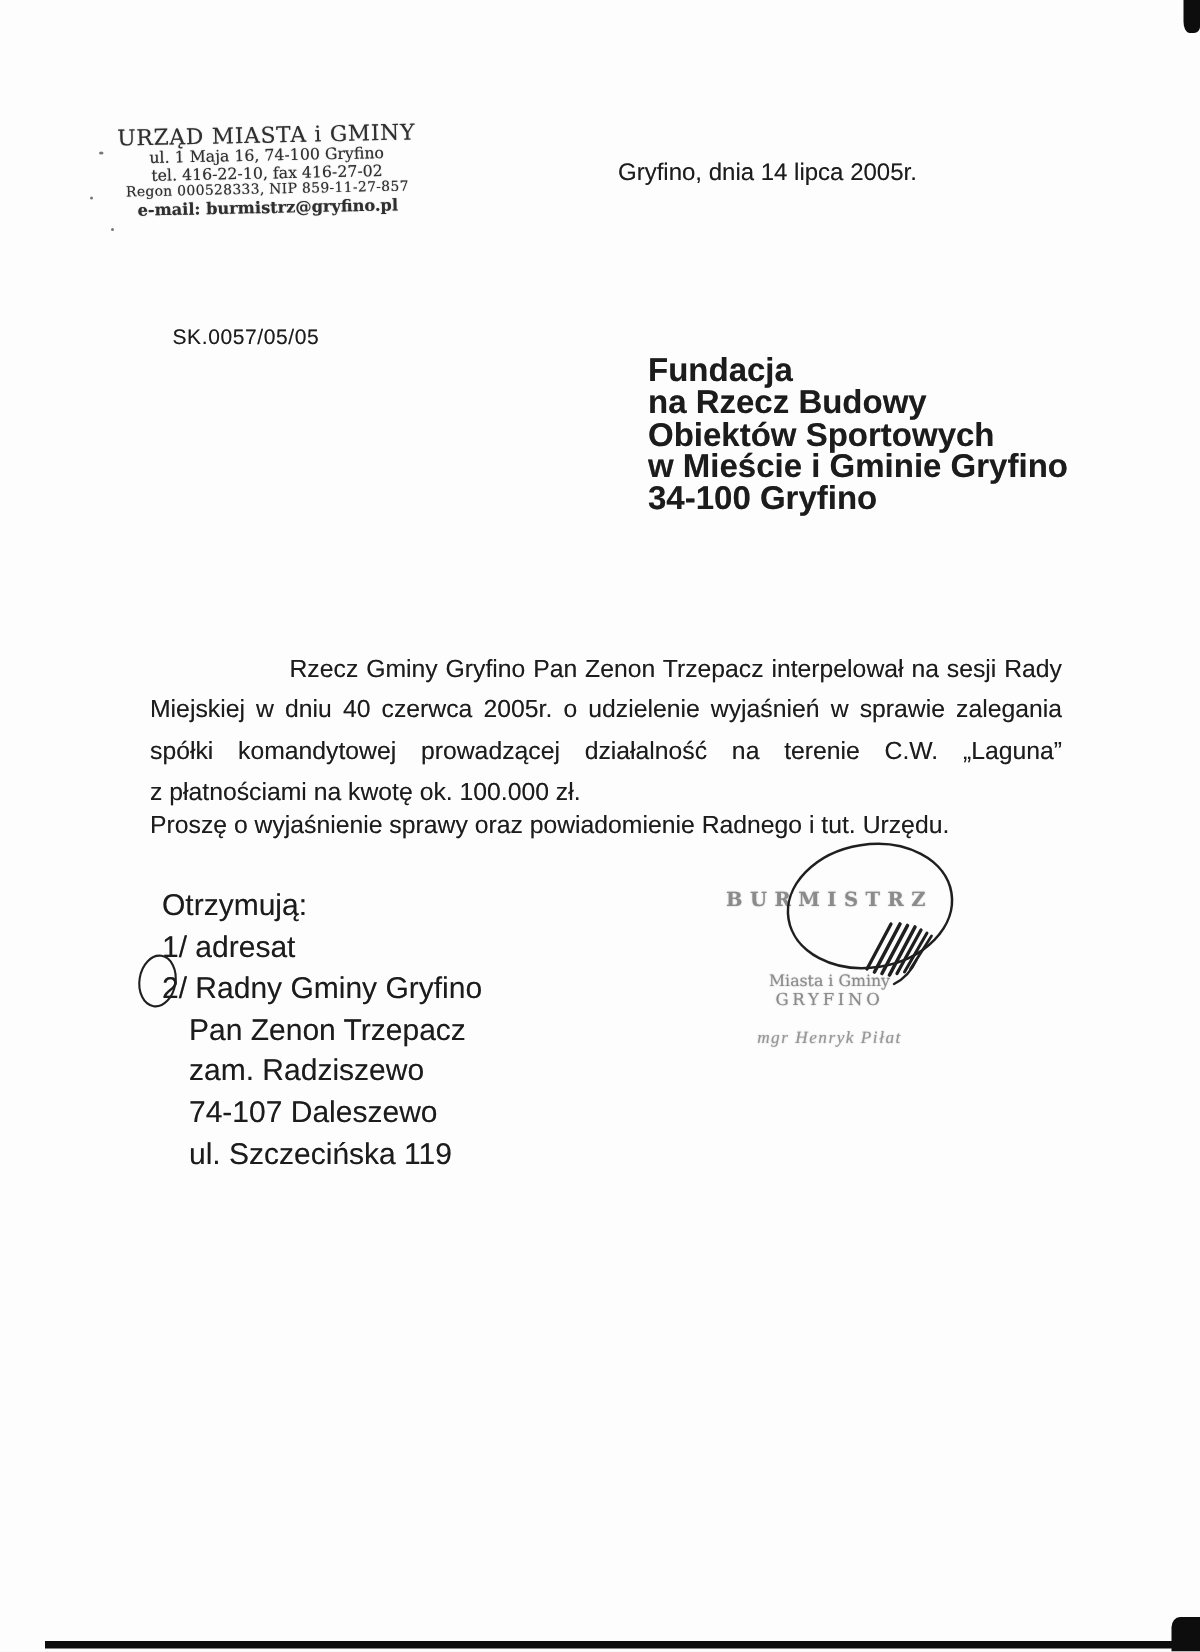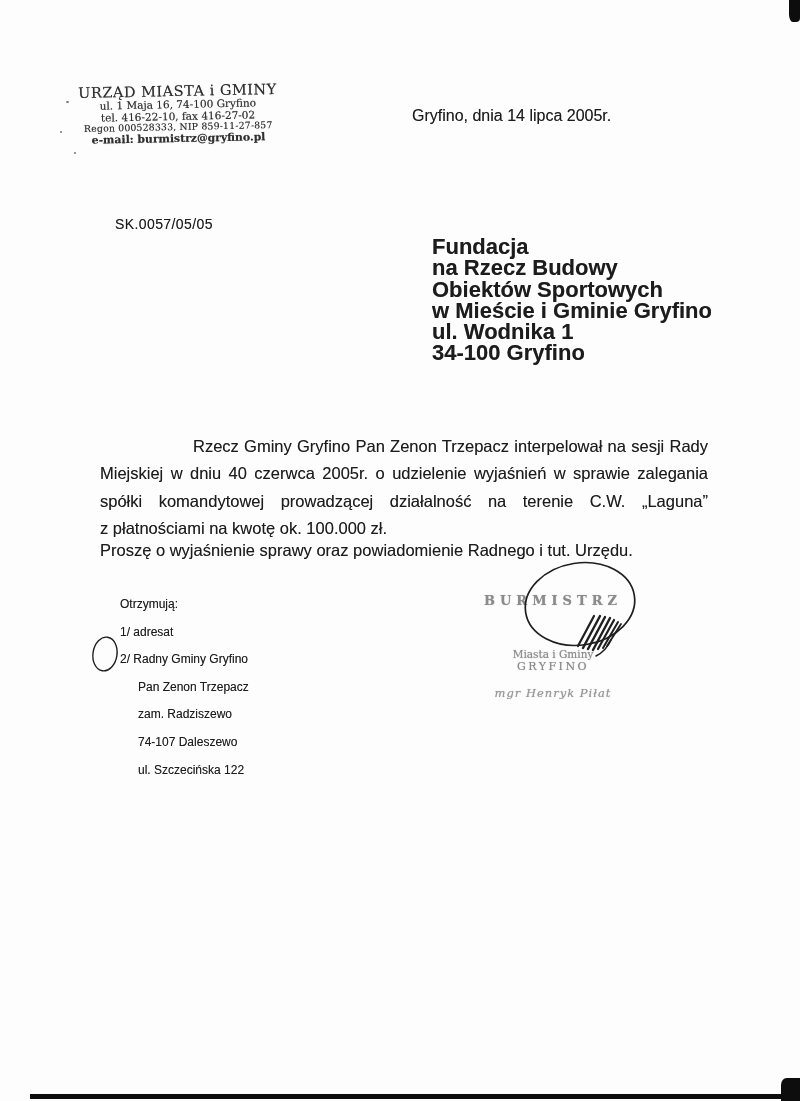--- a/index.html
+++ b/index.html
@@ -26,33 +26,33 @@
   .date-line{left:412px;top:107px;font-size:16px;}
   .ref-number{left:115px;top:189px;font-size:14px;letter-spacing:.4px;margin-top:27px;}
 
   .addressee{left:432px;top:236px;font-size:22px;font-weight:bold;line-height:21.3px;}
 
   .body-text{left:100px;top:433px;width:608px;font-size:16.5px;line-height:27.3px;}
   .jline{text-align:justify;text-align-last:justify;white-space:normal;}
   .first-line{padding-left:93px;}
   .closing-line{left:100px;top:541px;font-size:16.5px;}
 
-  .distribution{left:120px;top:591px;font-size:12px;line-height:27.6px;}
+  .distribution{left:108px;top:591px;font-size:20px;line-height:27.6px;}
   .dist-indent{padding-left:18px;}
 
   
   .mayor-stamp{
     left:470px;top:593px;width:166px;text-align:center;
     color:#8b8b8b;font-family:"DejaVu Serif", serif;
     text-shadow:0 0 1px rgba(120,120,120,.6);
   }
   .ms-title{font-size:13px;font-weight:bold;letter-spacing:5px;line-height:15px;white-space:nowrap;}
   .ms-line2{font-size:10.5px;line-height:12px;margin-top:40px;}
   .ms-line3{font-size:11px;letter-spacing:2.5px;line-height:13px;}
-  .ms-sign{font-size:11.5px;font-style:italic;margin-top:13px;color:#979797;letter-spacing:1px;}
+  .ms-sign{font-size:11.5px;font-style:italic;margin-top:13px;color:#979797;letter-spacing:1px;font-family:Liberation Serif, serif;}
 
   .pen-overlay{left:0;top:0;width:800px;height:1101px;pointer-events:none;}
 
   
   .artifact{background:#0d0d0d;}
   .corner-top-right{left:789px;top:0;width:11px;height:22px;border-radius:0 0 4px 35%;}
   .bottom-band{left:30px;top:1094px;width:770px;height:5px;}
   .corner-bottom-right{left:781px;top:1078px;width:19px;height:23px;border-radius:30% 0 0 0;}
   .speck{position:absolute;background:#777;border-radius:50%;}
 </style>
@@ -71,40 +71,39 @@
 
   <div class="abs ink date-line">Gryfino, dnia 14 lipca 2005r.</div>
 
   <div class="abs ink ref-number">SK.0057/05/05</div>
 
   <div class="abs ink addressee">
     <div>Fundacja</div>
     <div>na Rzecz Budowy</div>
     <div>Obiektów Sportowych</div>
     <div>w Mieście i Gminie Gryfino</div>
-    <div>ul. Wodnika 1</div>
     <div>34-100 Gryfino</div>
   </div>
 
   <div class="abs ink body-text">
     <div class="jline first-line">Rzecz Gminy Gryfino Pan Zenon Trzepacz interpelował na sesji Rady</div>
     <div class="jline">Miejskiej w dniu 40 czerwca 2005r. o udzielenie wyjaśnień w sprawie zalegania</div>
     <div class="jline">spółki komandytowej prowadzącej działalność na terenie C.W. „Laguna”</div>
     <div>z płatnościami na kwotę ok. 100.000 zł.</div>
   </div>
   <div class="abs ink closing-line">Proszę o wyjaśnienie sprawy oraz powiadomienie Radnego i tut. Urzędu.</div>
 
   <div class="abs ink distribution">
     <div>Otrzymują:</div>
     <div>1/ adresat</div>
     <div>2/ Radny Gminy Gryfino</div>
     <div class="dist-indent">Pan Zenon Trzepacz</div>
     <div class="dist-indent">zam. Radziszewo</div>
     <div class="dist-indent">74-107 Daleszewo</div>
-    <div class="dist-indent">ul. Szczecińska 122</div>
+    <div class="dist-indent">ul. Szczecińska 119</div>
   </div>
 
   <div class="abs mayor-stamp">
     <div class="ms-title">BURMISTRZ</div>
     <div class="ms-line2">Miasta i Gminy</div>
     <div class="ms-line3">GRYFINO</div>
     <div class="ms-sign">mgr Henryk Piłat</div>
   </div>
 
   <svg class="abs pen-overlay" width="800" height="1101" viewBox="0 0 800 1101">

